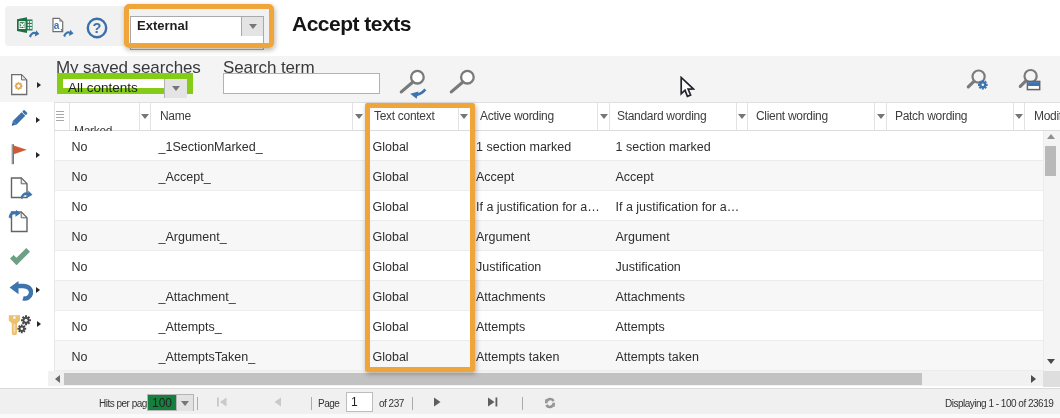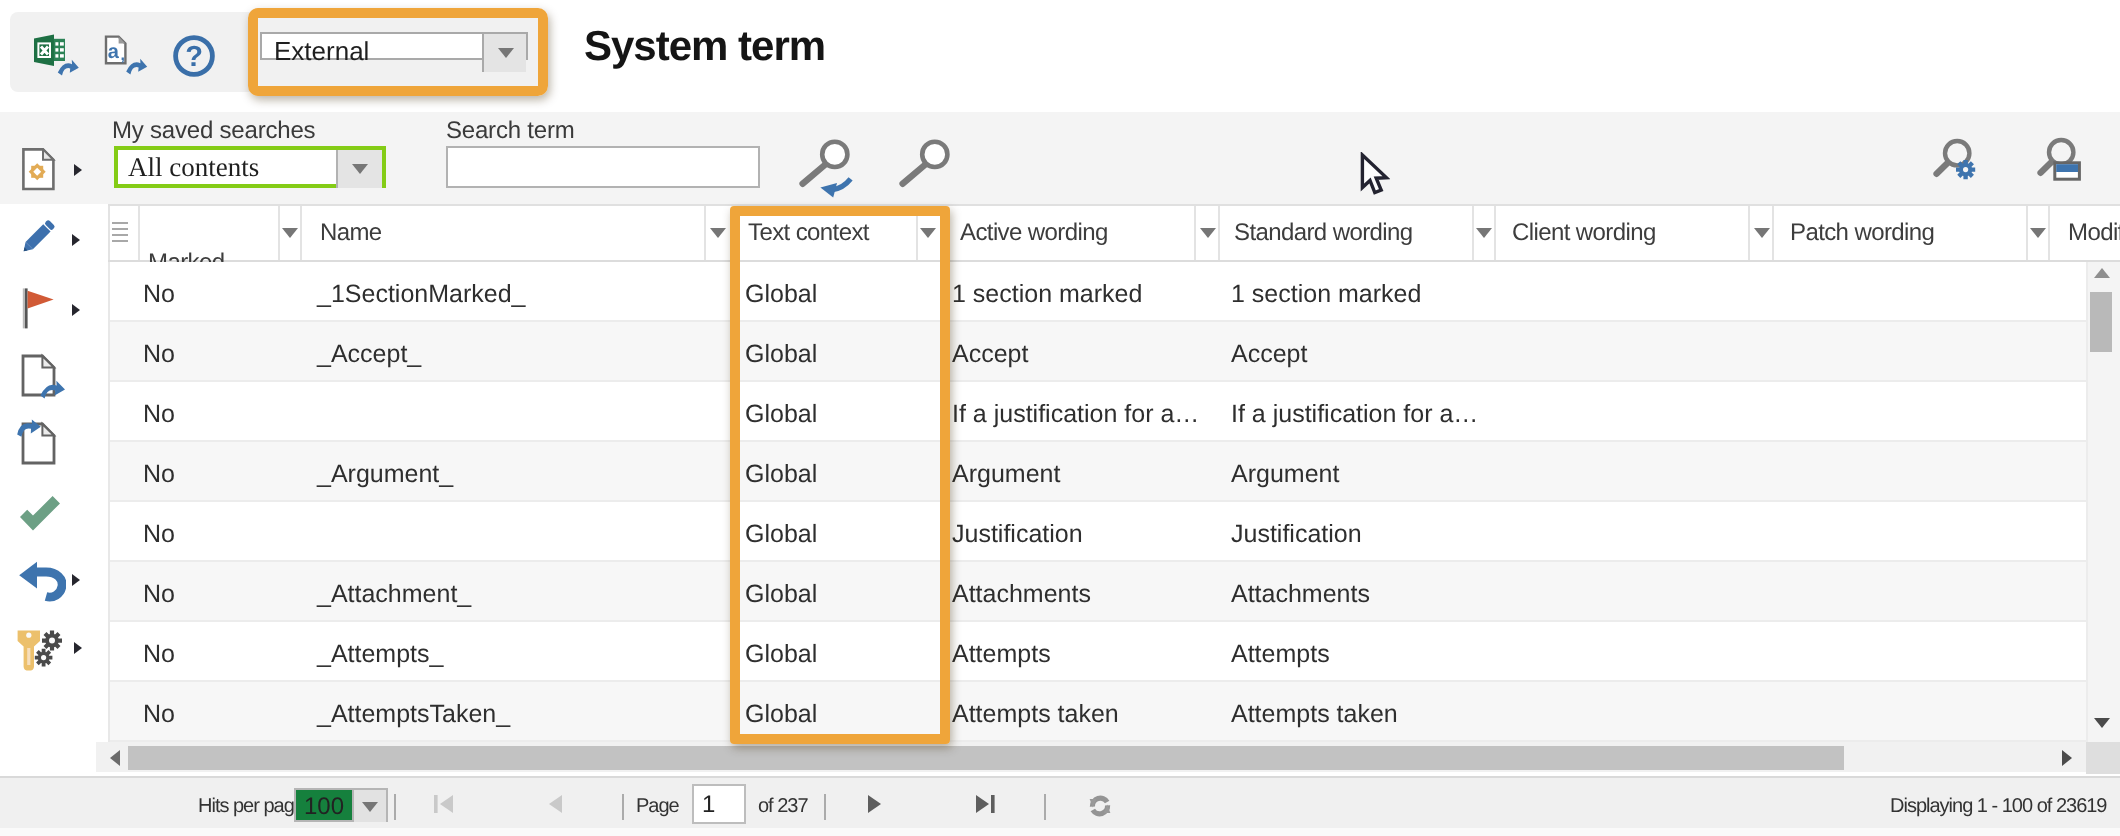--- a/index.html
+++ b/index.html
@@ -1,19 +1,19 @@
 <!DOCTYPE html>
 <html><head>
 <meta charset="utf-8">
 <style>
 * { margin:0; padding:0; box-sizing:border-box; }
 html,body { width:1060px; height:418px; background:#fff; font-family:"Liberation Sans",sans-serif; overflow:hidden; }
 body { position:relative; }
 .abs { position:absolute; }
-.lbl { font-size:12px; letter-spacing:-0.1px; color:#3a3a3a; white-space:nowrap; }
+.lbl { font-size:17px; letter-spacing:-0.1px; color:#3a3a3a; white-space:nowrap; }
 .hdrtxt { font-size:12px; letter-spacing:-0.3px; color:#3d3d3d; white-space:nowrap; }
 .celltxt { font-size:12.5px; color:#2e2e2e; white-space:nowrap; }
 .tri-down { width:0; height:0; border-left:4px solid transparent; border-right:4px solid transparent; border-top:5px solid #767676; }
 .tri-right { width:0; height:0; border-top:3px solid transparent; border-bottom:3px solid transparent; border-left:4px solid #26262e; }
 .vline { width:1px; background:#e3e3e3; }
 .sep { width:1px; height:13px; background:#ababab; }
 .bartxt { font-size:10px; letter-spacing:-0.5px; color:#333; white-space:nowrap; }
 </style>
 </head>
 <body>
@@ -42,33 +42,33 @@
   <text x="5.6" y="13" font-size="10" font-weight="bold" fill="#3e74ae" text-anchor="middle" font-family="Liberation Sans">a</text>
   <text x="10.4" y="14" font-size="8" font-weight="bold" fill="#3e74ae" text-anchor="middle" font-family="Liberation Sans">,</text>
   <path d="M12.1 19.7 Q15 13.8 19.2 15.6 L19.1 13.4 L22.6 17.4 L18.1 19.9 L18.3 17.7 Q15.2 16.8 14.2 21.2 Z" fill="#3e74ae"></path>
 </svg>
 
 <svg class="abs" style="left:86px; top:17px;" width="22" height="22" viewBox="0 0 22 22">
   <circle cx="11" cy="11" r="9.2" fill="none" stroke="#3a6fa9" stroke-width="2.4"></circle>
   <text x="11" y="16" font-size="14.5" font-weight="bold" fill="#3a6fa9" text-anchor="middle" font-family="Liberation Sans">?</text>
 </svg>
 
-<div class="abs" style="left:130px; top:16px; width:134px; height:14px; background:#fff; border:1px solid #a9a9a9;">
+<div class="abs" style="left:130px; top:16px; width:134px; height:34px; background:#fff; border:1px solid #a9a9a9;font-weight:bold;">
   <div class="abs" style="left:6px; top:1px; font-size:13px; color:#1f1f1f;">External</div>
   <div class="abs" style="right:0; top:0; width:22px; height:19px; background:#e4e4e4; border-left:1px solid #a9a9a9;"></div>
   <div class="abs tri-down" style="right:6px; top:7px;"></div>
 </div>
 
 <div class="abs" style="left:124px; top:4px; width:150px; height:44px; border:5px solid #efa53a; border-radius:5px; z-index:50; box-shadow:1px 2px 5px rgba(60,40,0,0.35);"></div>
 
-<div class="abs" style="left:292px; top:12.5px; font-size:21px; letter-spacing:-0.5px; font-weight:bold; color:#151515; line-height:21px;">System term</div>
+<div class="abs" style="left:292px; top:12.5px; font-size:21px; letter-spacing:-0.5px; font-weight:bold; color:#151515; line-height:21px;">Accept texts</div>
 
 <div class="abs" style="left:0; top:56px; width:1060px; height:46px; background:#f4f4f4;"></div>
 <div class="abs lbl" style="left:56px; top:58px;">My saved searches</div>
-<div class="abs" style="left:57px; top:73px; width:136px; height:21px; background:#fff; border:2px solid #84cc16;font-family:Liberation Serif, serif;">
+<div class="abs" style="left:57px; top:73px; width:136px; height:21px; background:#fff; border:6px solid #84cc16;">
   <div class="abs" style="left:5px; top:0.5px; font-size:13.5px; color:#1f1f1f;">All contents</div>
   <div class="abs" style="right:0; top:0; width:23px; height:19px; background:#e4e4e4; border-left:1px solid #b2b2b2;"></div>
   <div class="abs tri-down" style="right:7px; top:7px;"></div>
 </div>
 <div class="abs lbl" style="left:223px; top:58px;">Search term</div>
 <div class="abs" style="left:223px; top:73px; width:157px; height:21px; background:#fff; border:1px solid #b2b2b2;"></div>
 
 <svg class="abs" style="left:398px; top:64px;" width="34" height="36" viewBox="0 0 34 36">
   <circle cx="19.4" cy="13.2" r="6.3" fill="#fff" stroke="#7a7a7a" stroke-width="2.3"></circle>
   <path d="M14.6 18.3 L3.3 27.9" stroke="#7a7a7a" stroke-width="3.2" stroke-linecap="round"></path>

